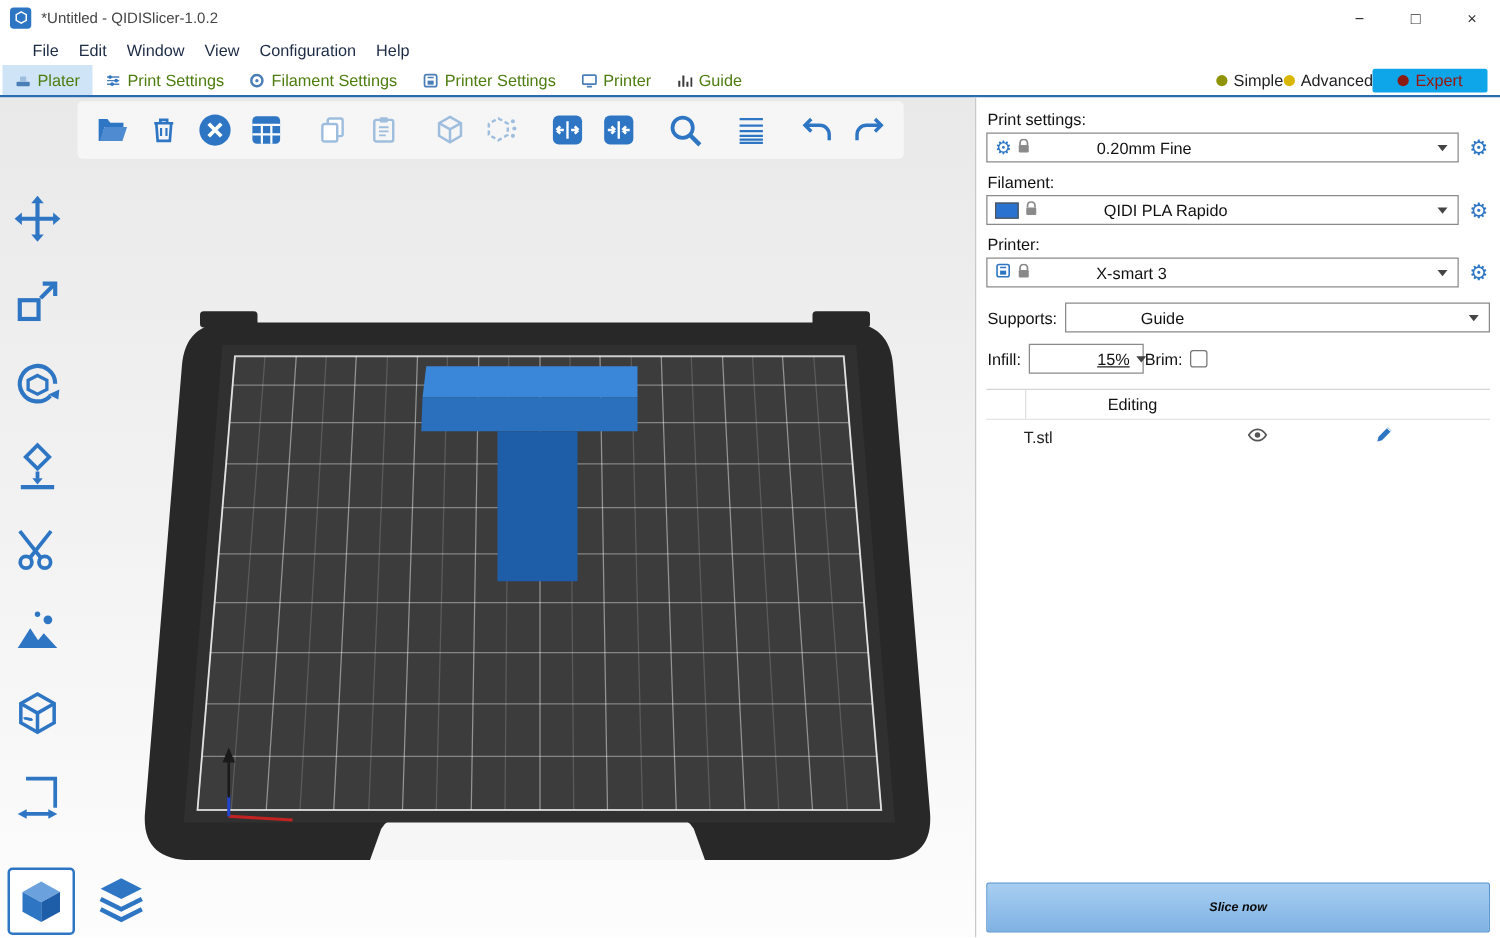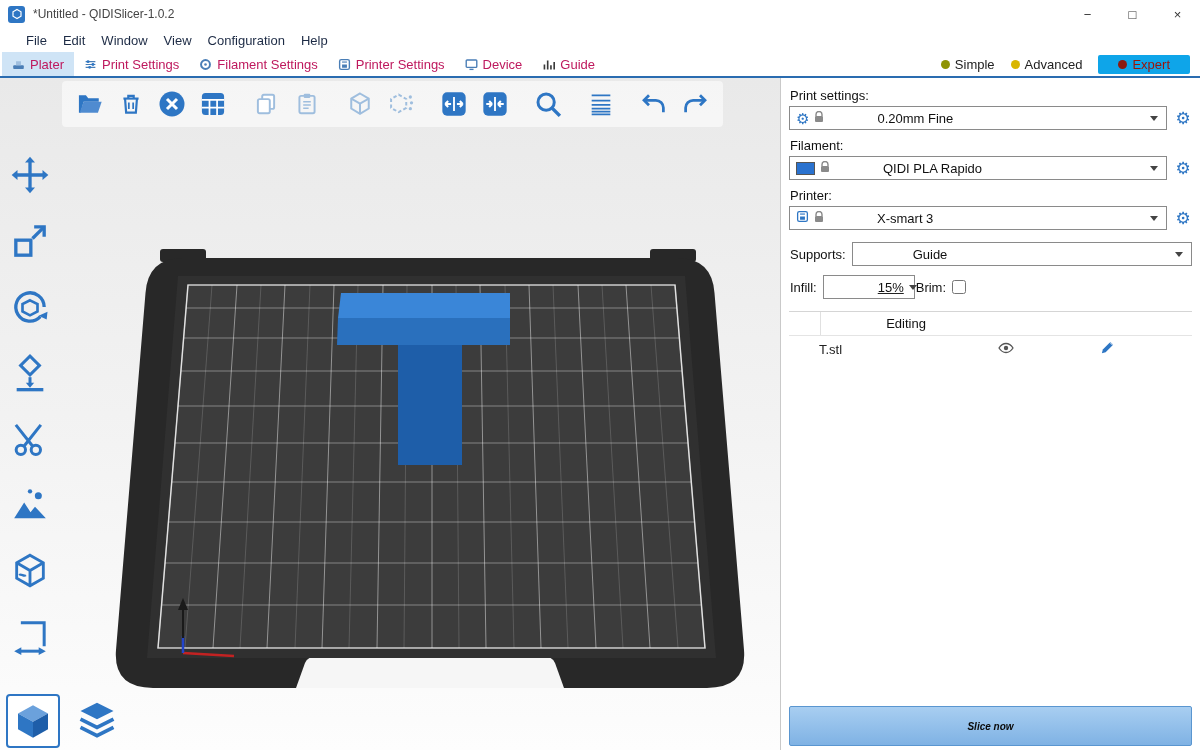--- a/index.html
+++ b/index.html
@@ -12,24 +12,24 @@
   .title-text { font-size:12px; color:#444; }
   .win-controls { margin-left:auto; display:flex; height:100%; }
   .win-btn { width:45px; display:flex; align-items:center; justify-content:center; font-size:13px; color:#333; cursor:default; }
 
   
   .menubar { height:24px; display:flex; align-items:center; padding-left:18px; background:#fff; }
   .menu-item { padding:2px 8px; color:#1d2b45; }
 
   
   .tabbar { height:26px; display:flex; align-items:stretch; border-bottom:2px solid #2a6cb0; background:#fff; padding-left:2px; }
-  .tab { display:flex; align-items:center; gap:5px; padding:0 10px; font-size:13px; color:#be185d; }
+  .tab { display:flex; align-items:center; gap:5px; padding:0 10px; font-size:13px; color:#4d7c0f; }
   .tab.active { background:#cfe4f6; }
   .tab .ticon { display:flex; }
-  .modes { margin-left:auto; display:flex; align-items:center; gap:16px; padding-right:10px; }
+  .modes { margin-left:auto; display:flex; align-items:center; gap:0; padding-right:10px; }
   .mode { display:flex; align-items:center; gap:5px; }
   .mode-dot { width:9px; height:9px; border-radius:50%; }
   .mode.expert { background:#0ea5e9; padding:2px 20px; border-radius:2px; }
   .mode.expert .mode-label { color:#9c1408; }
 
   
   .main { display:flex; height:672px; }
   .viewport { position:relative; flex:1; background:linear-gradient(180deg,#e9e9e9 0%,#f2f2f2 50%,#fdfdfd 100%); overflow:hidden; }
   .scene { position:absolute; inset:0; }
 
@@ -143,21 +143,21 @@
     </span>
     <span>Printer Settings</span>
   </div>
   <div class="tab">
     <span class="ticon">
       <svg width="13" height="13" viewBox="0 0 16 16">
           <rect x="1.5" y="2.5" width="13" height="9" rx="1" fill="none" stroke="#4a7eb6" stroke-width="1.7"></rect>
           <path d="M5.5 14h5" stroke="#4a7eb6" stroke-width="1.7"></path>
         </svg>
     </span>
-    <span>Device</span>
+    <span>Printer</span>
   </div>
   <div class="tab">
     <span class="ticon">
       <svg width="13" height="13" viewBox="0 0 16 16">
           <path d="M3 14V8M7 14V3M11 14V9M15 14V5" stroke="#3a3a3a" stroke-width="2"></path>
         </svg>
     </span>
     <span>Guide</span>
   </div>
 

